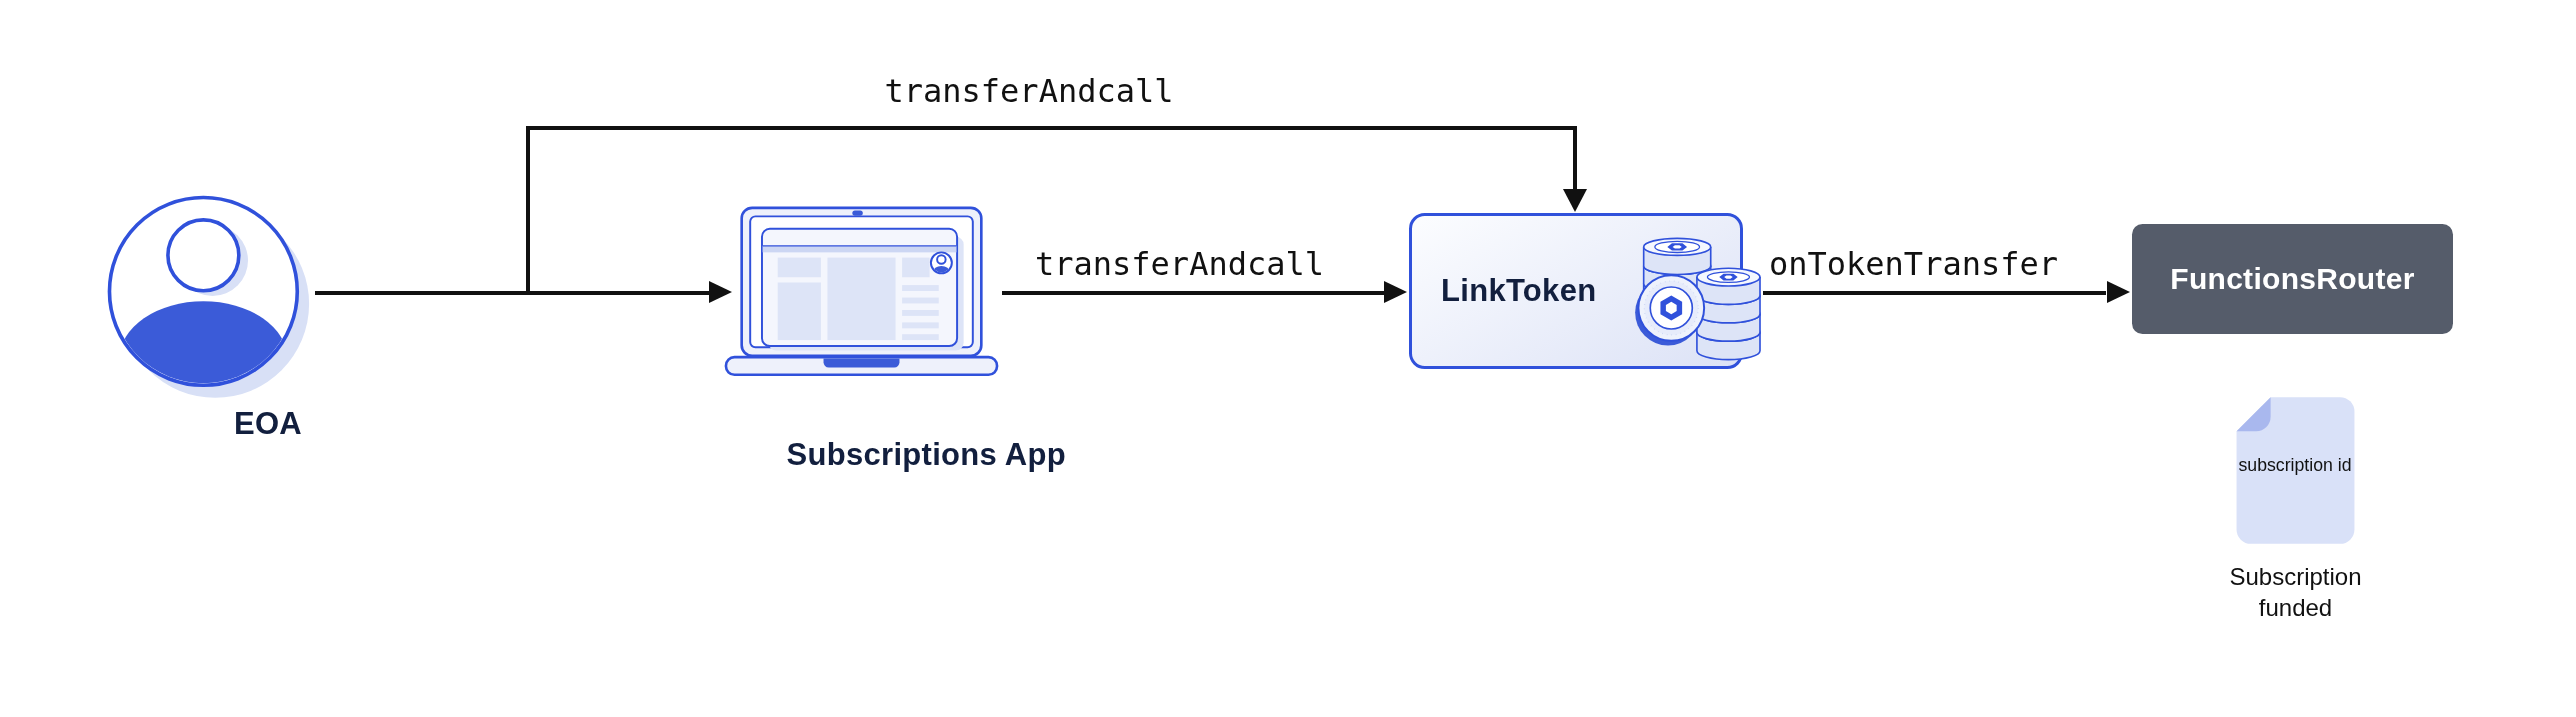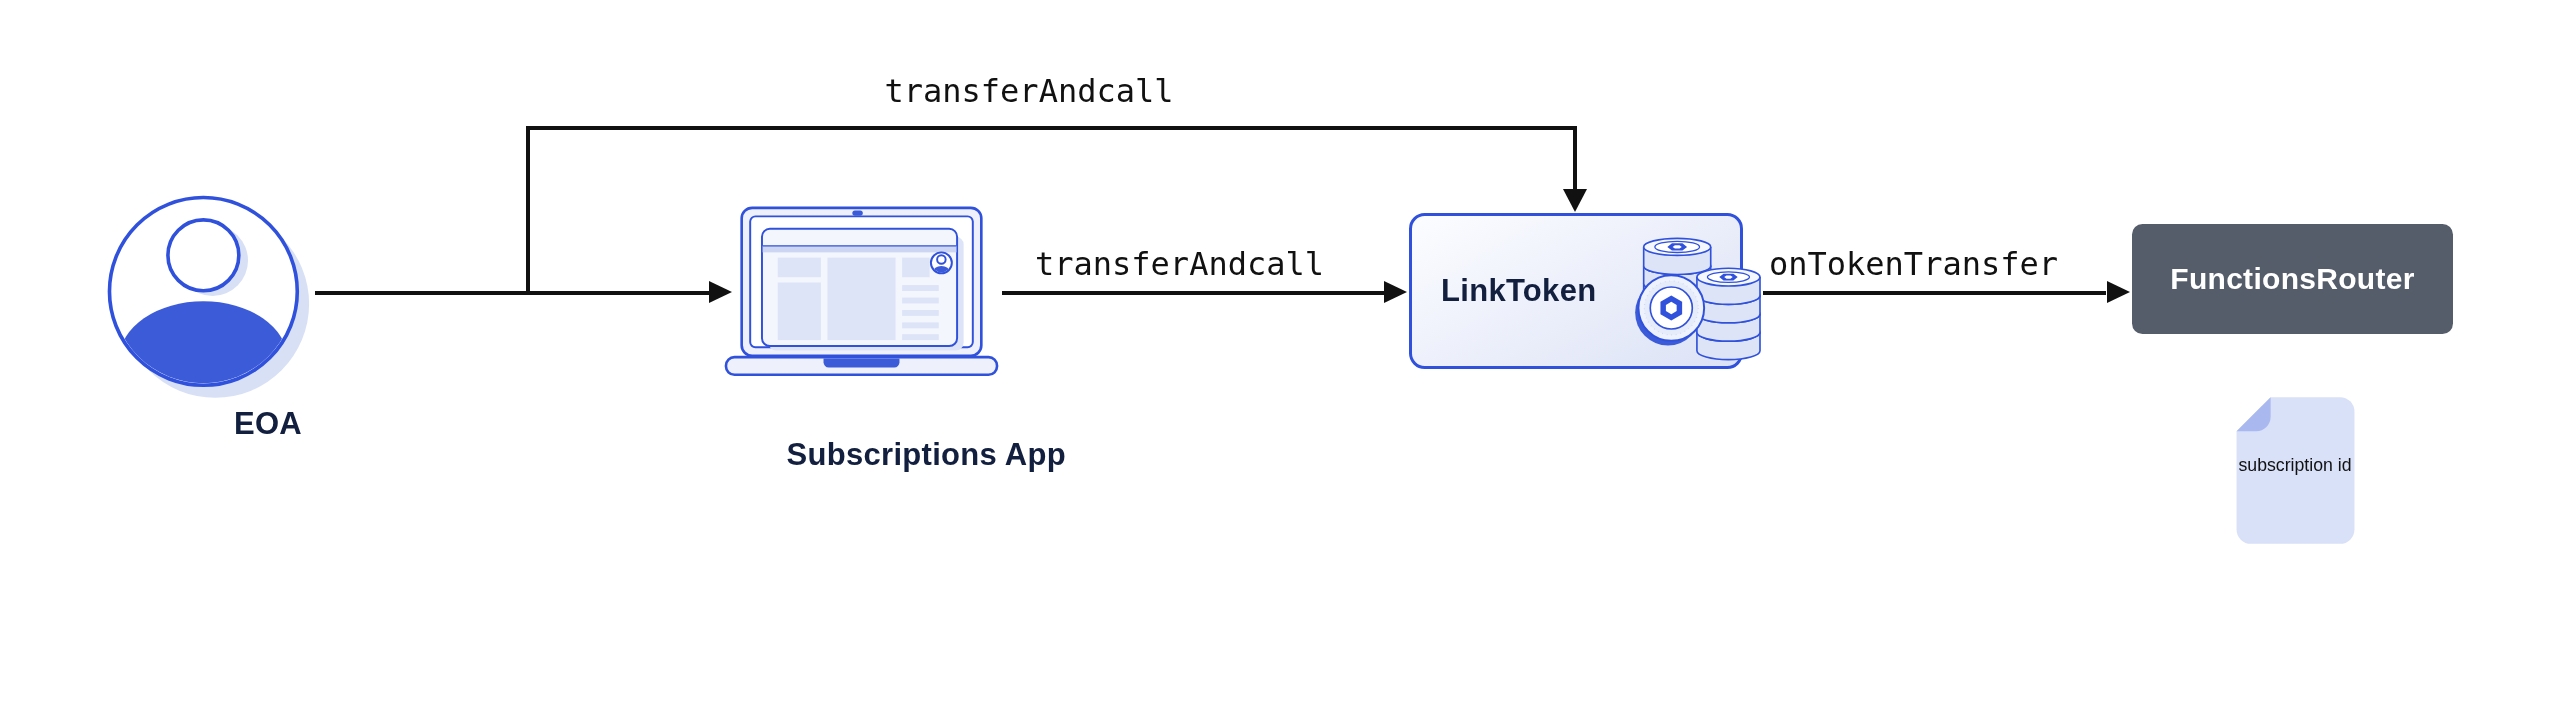--- a/index.html
+++ b/index.html
@@ -212,15 +212,16 @@
 
   <div class="router-box">
     <div class="router-label">FunctionsRouter</div>
   </div>
 
   <svg class="abs" style="left:2230px;top:393px" width="131" height="155" viewBox="0 0 200 236">
     <path d="M 62 6 H 168 A 22 22 0 0 1 190 28 V 208 A 22 22 0 0 1 168 230 H 32 A 22 22 0 0 1 10 208 V 58 Z" fill="var(--paper-blue)"></path>
     <path d="M 62 6 V 36 A 22 22 0 0 1 40 58 H 10 Z" fill="var(--lavender-dark)"></path>
   </svg>
   <div class="doc-text">subscription id</div>
+  <div class="doc-caption">Subscription funded</div>
 
 </div>
 
 
 </body></html>

